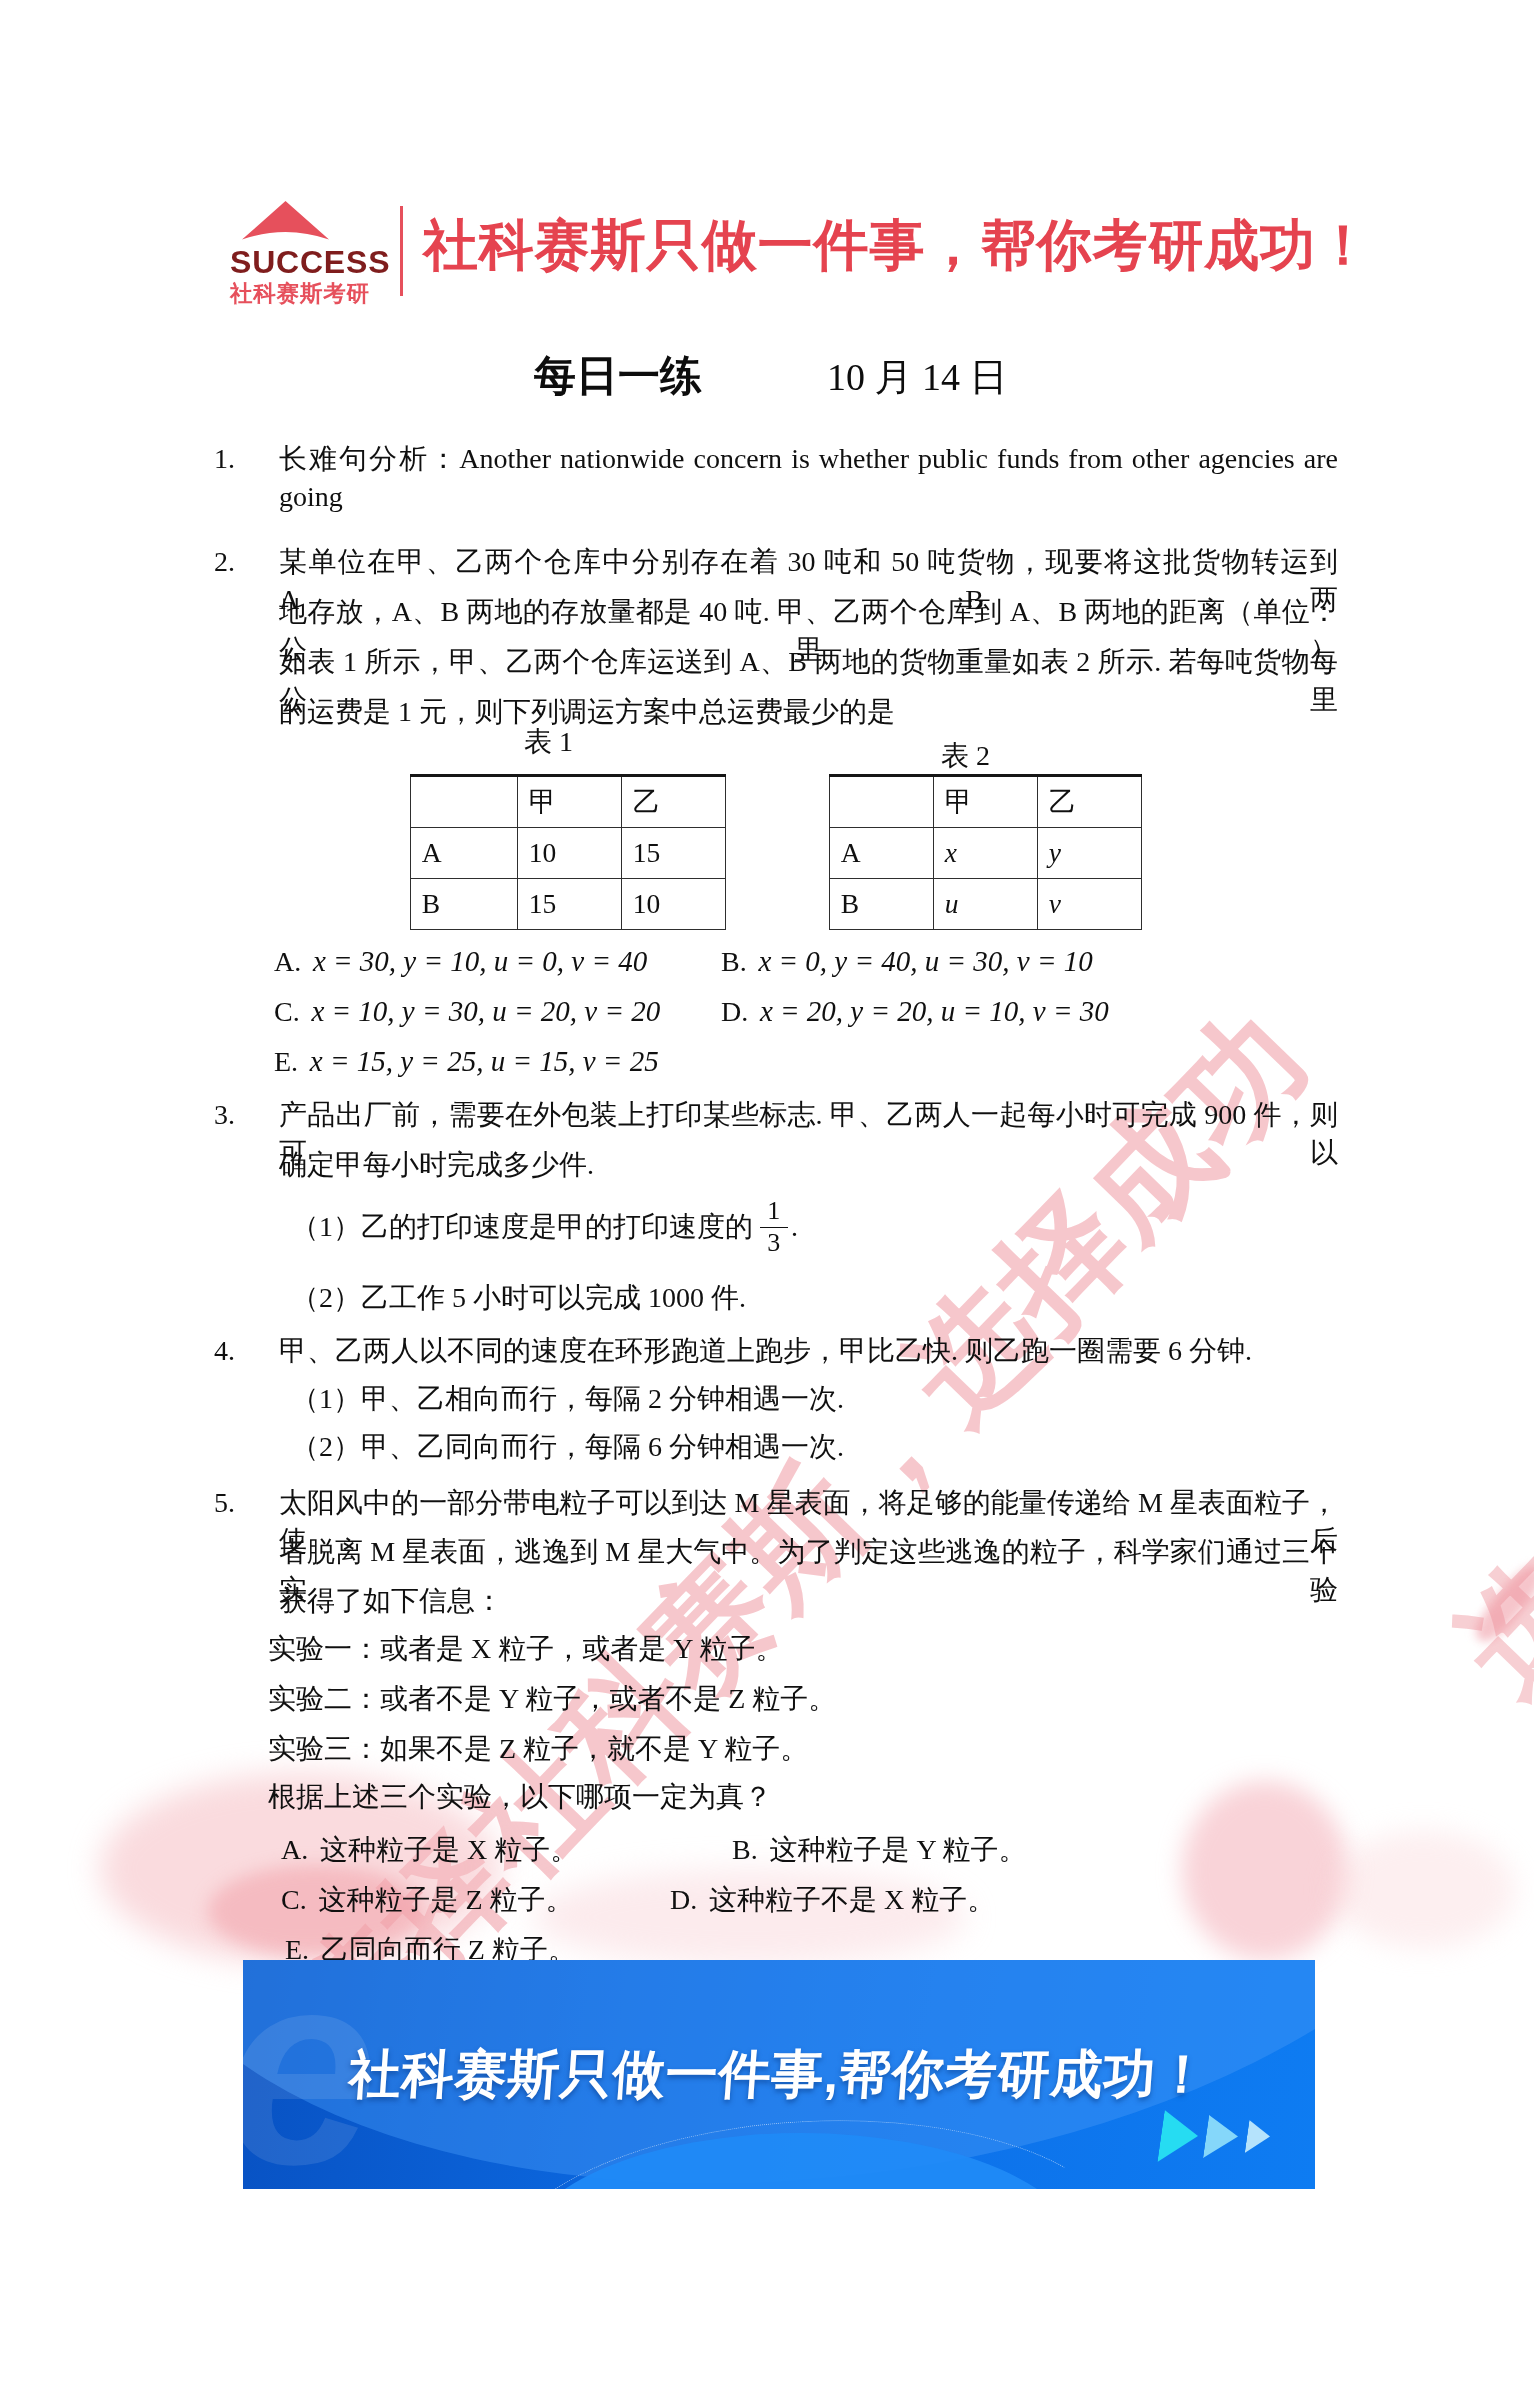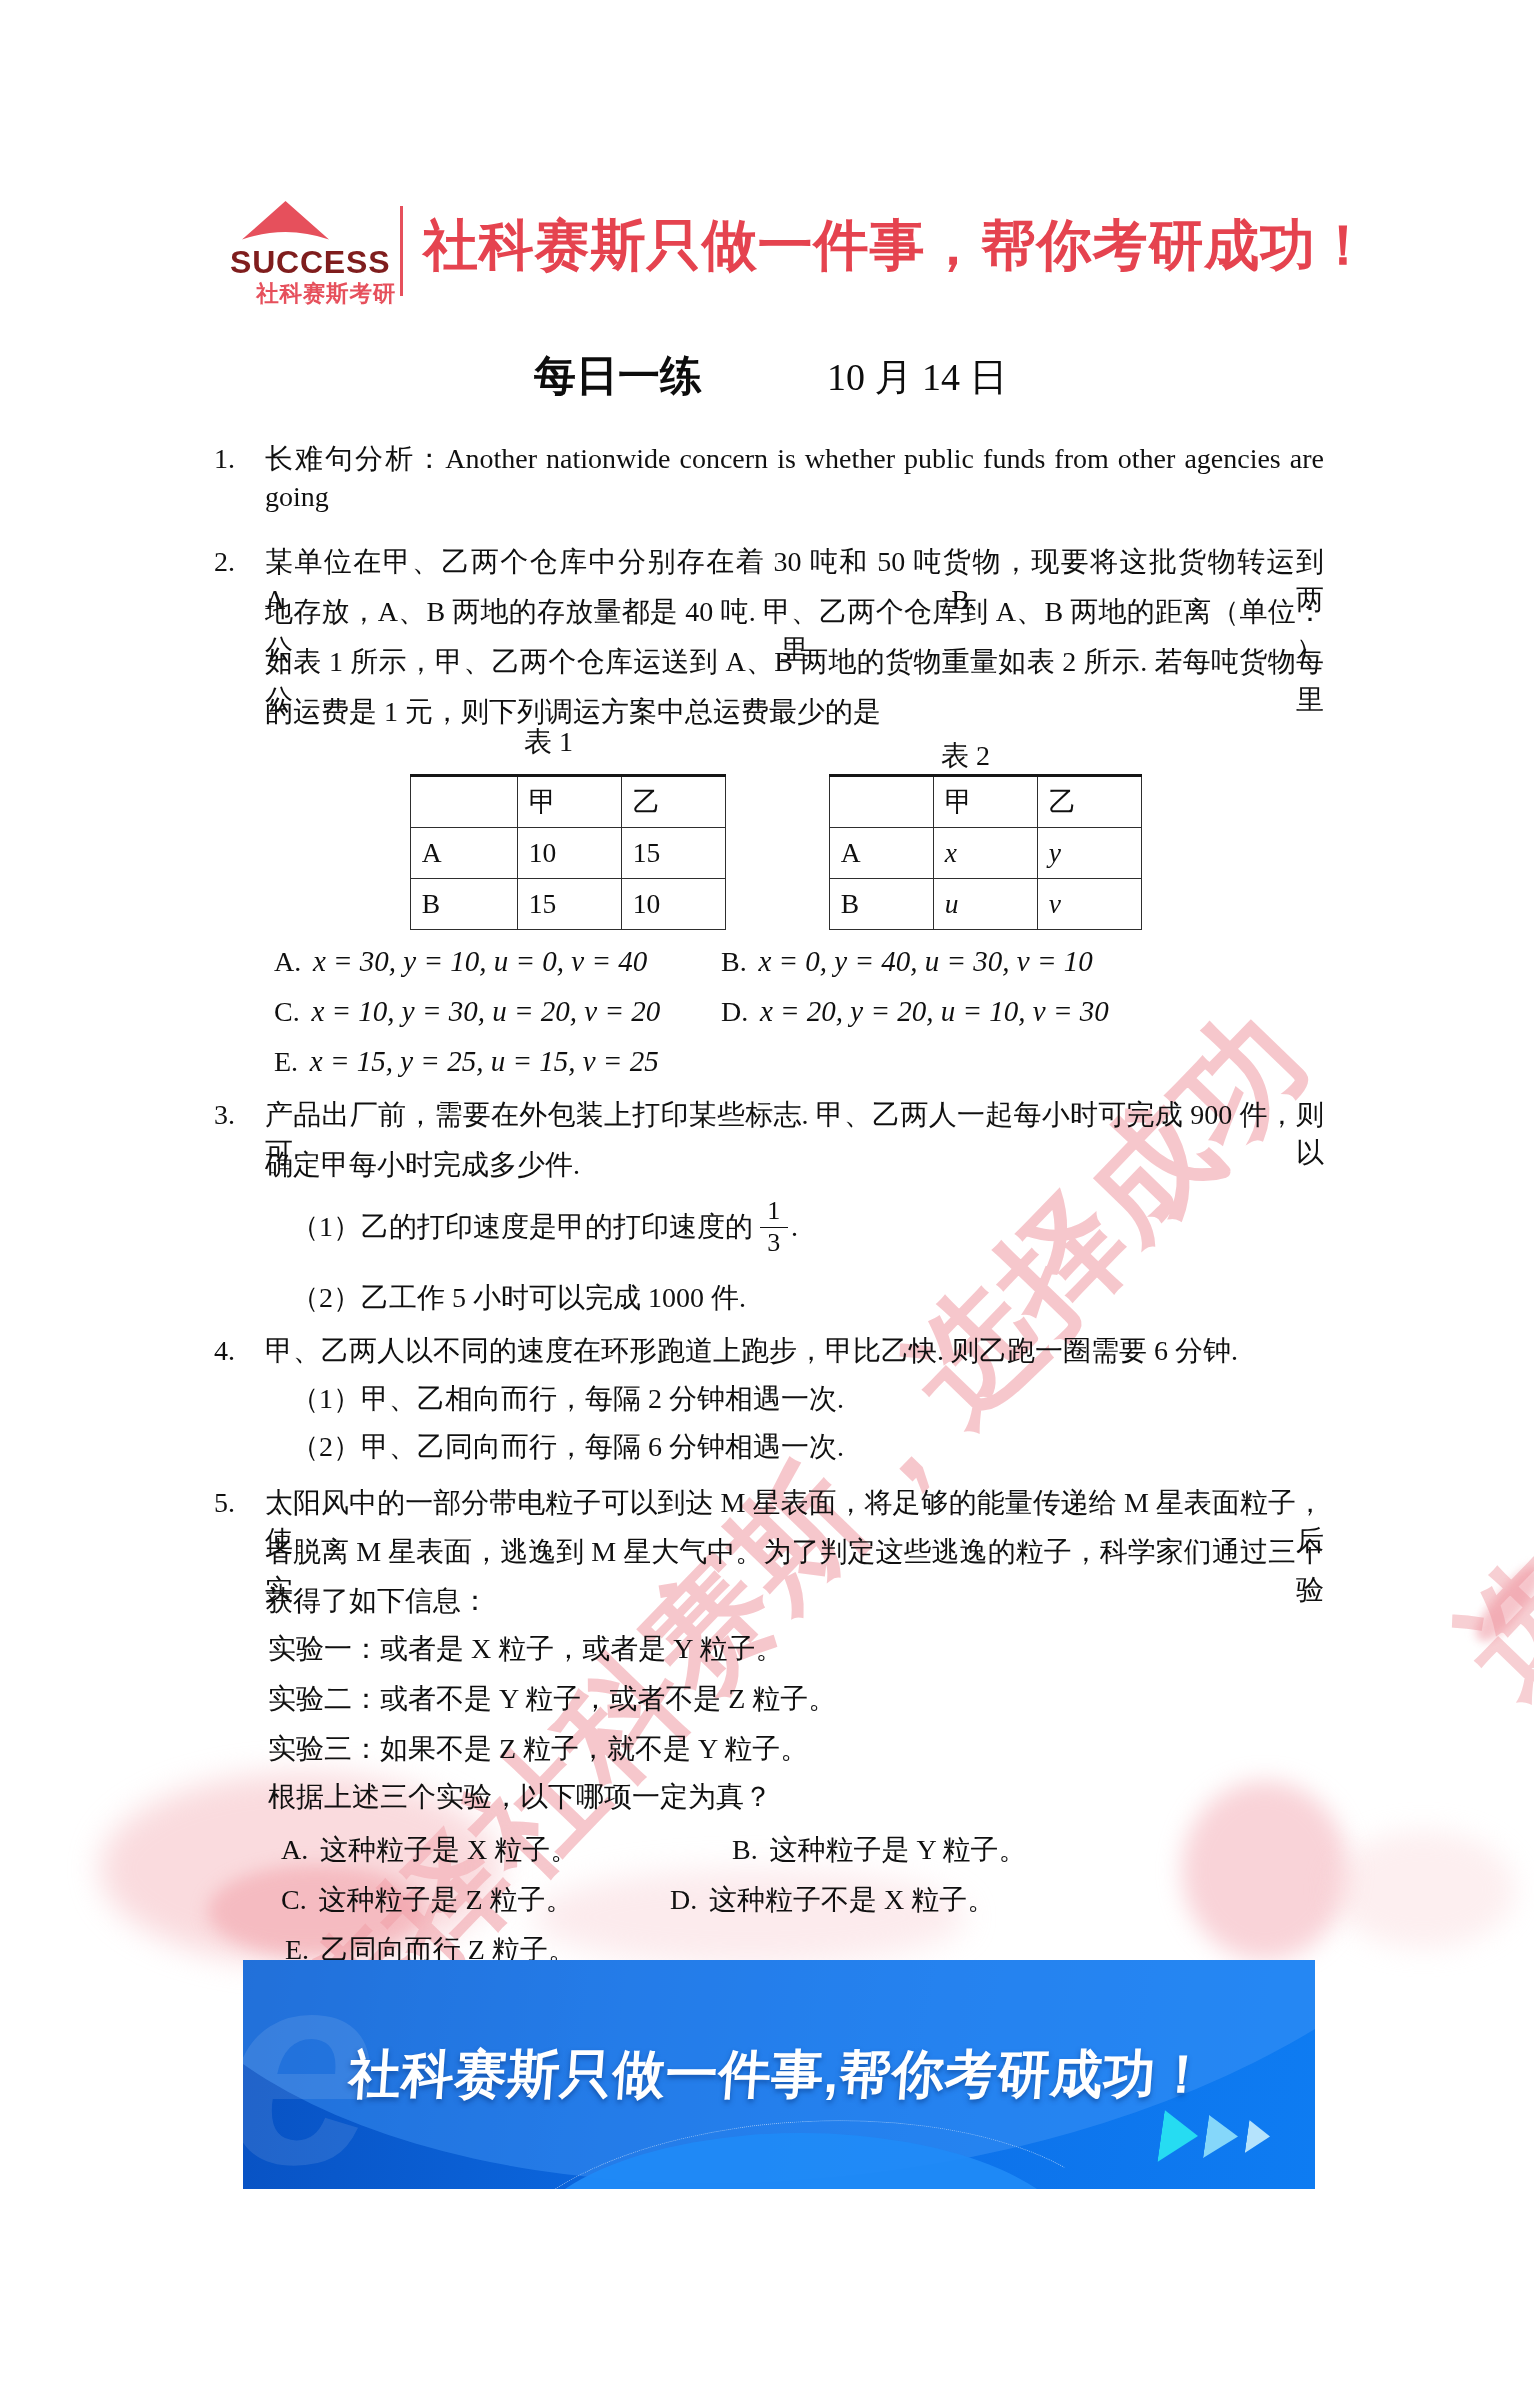--- a/index.html
+++ b/index.html
@@ -5,34 +5,34 @@
   html,body{margin:0;padding:0;background:#ffffff;}
   .page{position:relative;width:1535px;height:2401px;background:#ffffff;overflow:hidden;
         font-family:"Liberation Serif","DejaVu Serif",serif;color:#101010;}
 
   
   .logo{position:absolute;left:230px;top:201px;width:166px;}
   .logo svg{display:block;margin-left:11.7px;}
   .logo-brand{font-family:"Liberation Sans","DejaVu Sans",sans-serif;font-weight:700;
               font-size:32px;color:#7f1d1d;letter-spacing:0.8px;line-height:1.0;margin-top:2.5px;}
   .logo-sub{font-family:"Liberation Sans","DejaVu Sans",sans-serif;font-weight:700;
-            font-size:22.5px;color:#e6505c;letter-spacing:0.8px;line-height:1.0;margin-top:5px;text-align:right;}
+            font-size:22.5px;color:#e6505c;letter-spacing:0.8px;line-height:1.0;margin-top:5px;}
   .hdivider{position:absolute;left:400px;top:206px;width:2.5px;height:90px;background:#e6505c;}
   .hslogan{position:absolute;left:423px;top:209px;white-space:nowrap;
            font-family:"Liberation Sans","DejaVu Sans",sans-serif;font-weight:900;
            font-size:55px;color:#e5434f;letter-spacing:0.8px;}
 
   
   .title-main{position:absolute;left:534px;top:348px;font-size:42px;font-weight:700;
               font-family:"Liberation Sans","DejaVu Sans",sans-serif;color:#0d0d0d;text-align:right;}
   .title-date{position:absolute;left:811px;top:352px;font-size:38px;color:#0d0d0d;margin-left:16px;}
 
   
   .qnum{position:absolute;left:214px;font-size:28px;line-height:38px;}
-  .line{position:absolute;left:265px;font-size:28px;line-height:38px;white-space:nowrap;}
+  .line{position:absolute;left:279px;font-size:28px;line-height:38px;white-space:nowrap;}
   .just{white-space:normal;width:1059px;text-align:justify;text-align-last:justify;}
   .sub{left:291px;}
   .opt-label{margin-right:11.7px;}
   .math{font-style:italic;font-size:29px;}
   .fracrow{position:absolute;left:291px;display:flex;align-items:center;font-size:28px;}
   .frac{display:inline-flex;flex-direction:column;align-items:center;margin:0 3.3px 0 6.7px;
         font-size:26px;line-height:1.15;}
   .frac .fnum{border-bottom:1.7px solid #111;padding:0 7.5px 0.8px 7.5px;}
   .frac .fden{padding-top:0.8px;}
 

